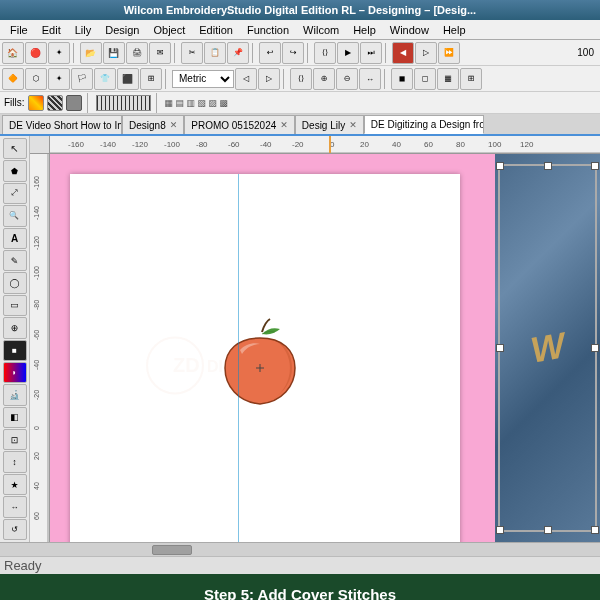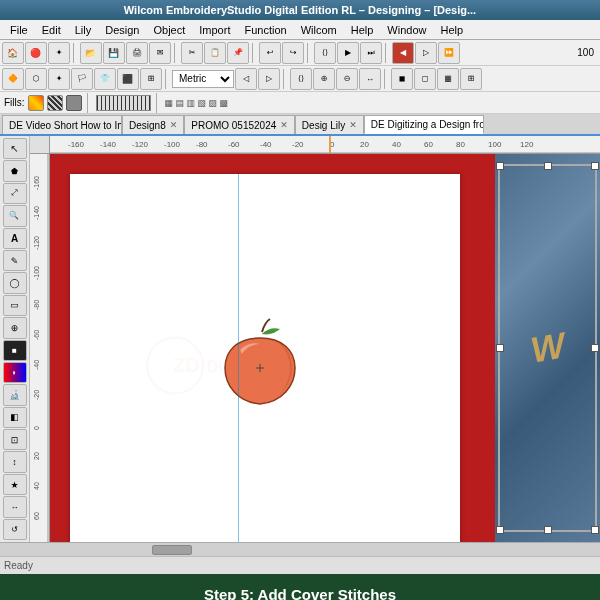--- a/index.html
+++ b/index.html
@@ -137,21 +137,21 @@
       display: flex;
       align-items: center;
       justify-content: center;
       font-size: 10px;
       cursor: pointer;
     }
 
     
     #canvas-area {
       flex: 1;
-      background: #b91c1c;
+      background: #f9a8d4;
       position: relative;
       overflow: hidden;
     }
 
     
     #ruler-top {
       position: absolute;
       top: 0;
       left: 20px;
       right: 0;
@@ -329,21 +329,21 @@
 <div id="title-bar">
   <span>Wilcom EmbroideryStudio Digital Edition RL – Designing – [Desig...</span>
 </div>
 
 <div id="menu-bar">
   <span class="menu-item">File</span>
   <span class="menu-item">Edit</span>
   <span class="menu-item">Lily</span>
   <span class="menu-item">Design</span>
   <span class="menu-item">Object</span>
-  <span class="menu-item">Import</span>
+  <span class="menu-item">Edition</span>
   <span class="menu-item">Function</span>
   <span class="menu-item">Wilcom</span>
   <span class="menu-item">Help</span>
   <span class="menu-item">Window</span>
   <span class="menu-item">Help</span>
 </div>
 
 <div class="toolbar" id="toolbar1">
   <div class="tb-btn">🏠</div>
   <div class="tb-btn">🔴</div>
@@ -557,18 +557,18 @@
 
   </div>
 
 </div>
 
 <div id="scrollbar-h">
   <div id="scroll-thumb-h"></div>
 </div>
 
 <div id="status-bar">
-  <span style="font-size:10px;color:#555;">Ready</span>
+  <span style="font-size:13px;color:#555;">Ready</span>
 </div>
 
 <div id="bottom-bar">
   <span>Step 5: Add Cover Stitches</span>
 </div>
 
 </body></html>

